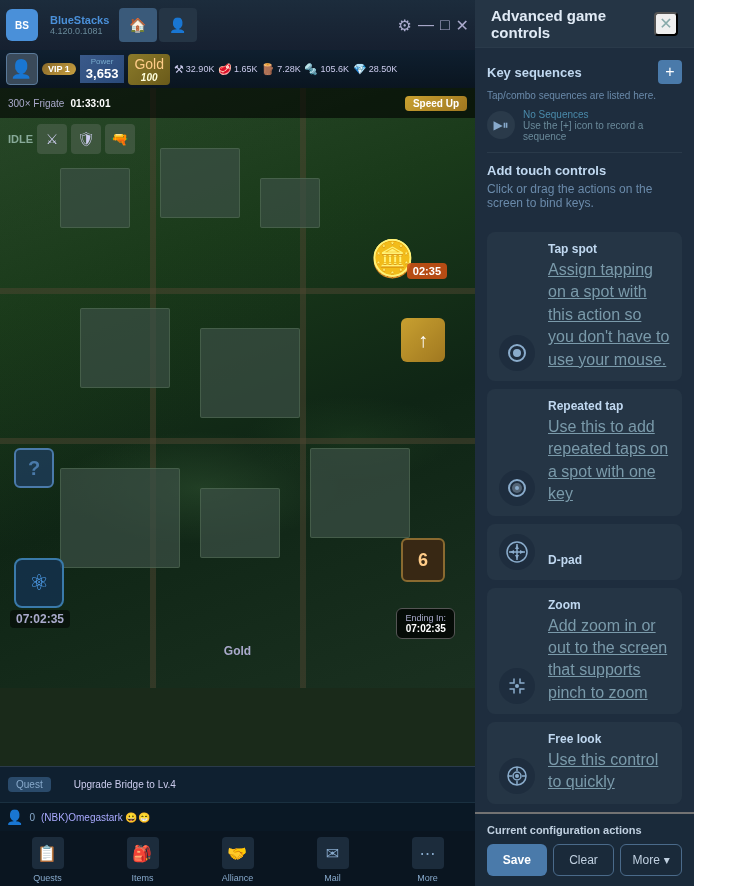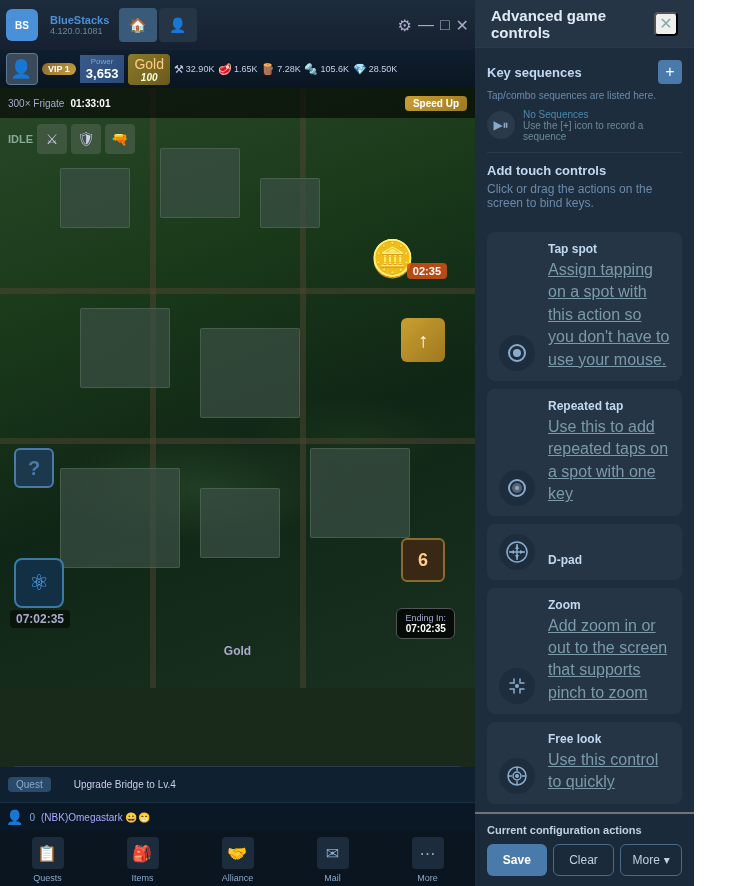--- a/index.html
+++ b/index.html
@@ -274,21 +274,20 @@
       font-weight: bold;
     }
 
     
     #bottom-toolbar {
       position: absolute;
       bottom: 0; left: 0; right: 0;
       height: 120px;
       background: linear-gradient(180deg, #0a1520 0%, #061018 100%);
       border-top: 1px solid #2a3a4a;
-      border-radius: 18px;
     }
     .quest-bottom-bar {
       height: 36px;
       background: #0f2030;
       display: flex; align-items: center;
       padding: 0 8px; gap: 8px;
       border-bottom: 1px solid #1a3040;
     }
     .quest-tag {
       background: #2a4a6a;

